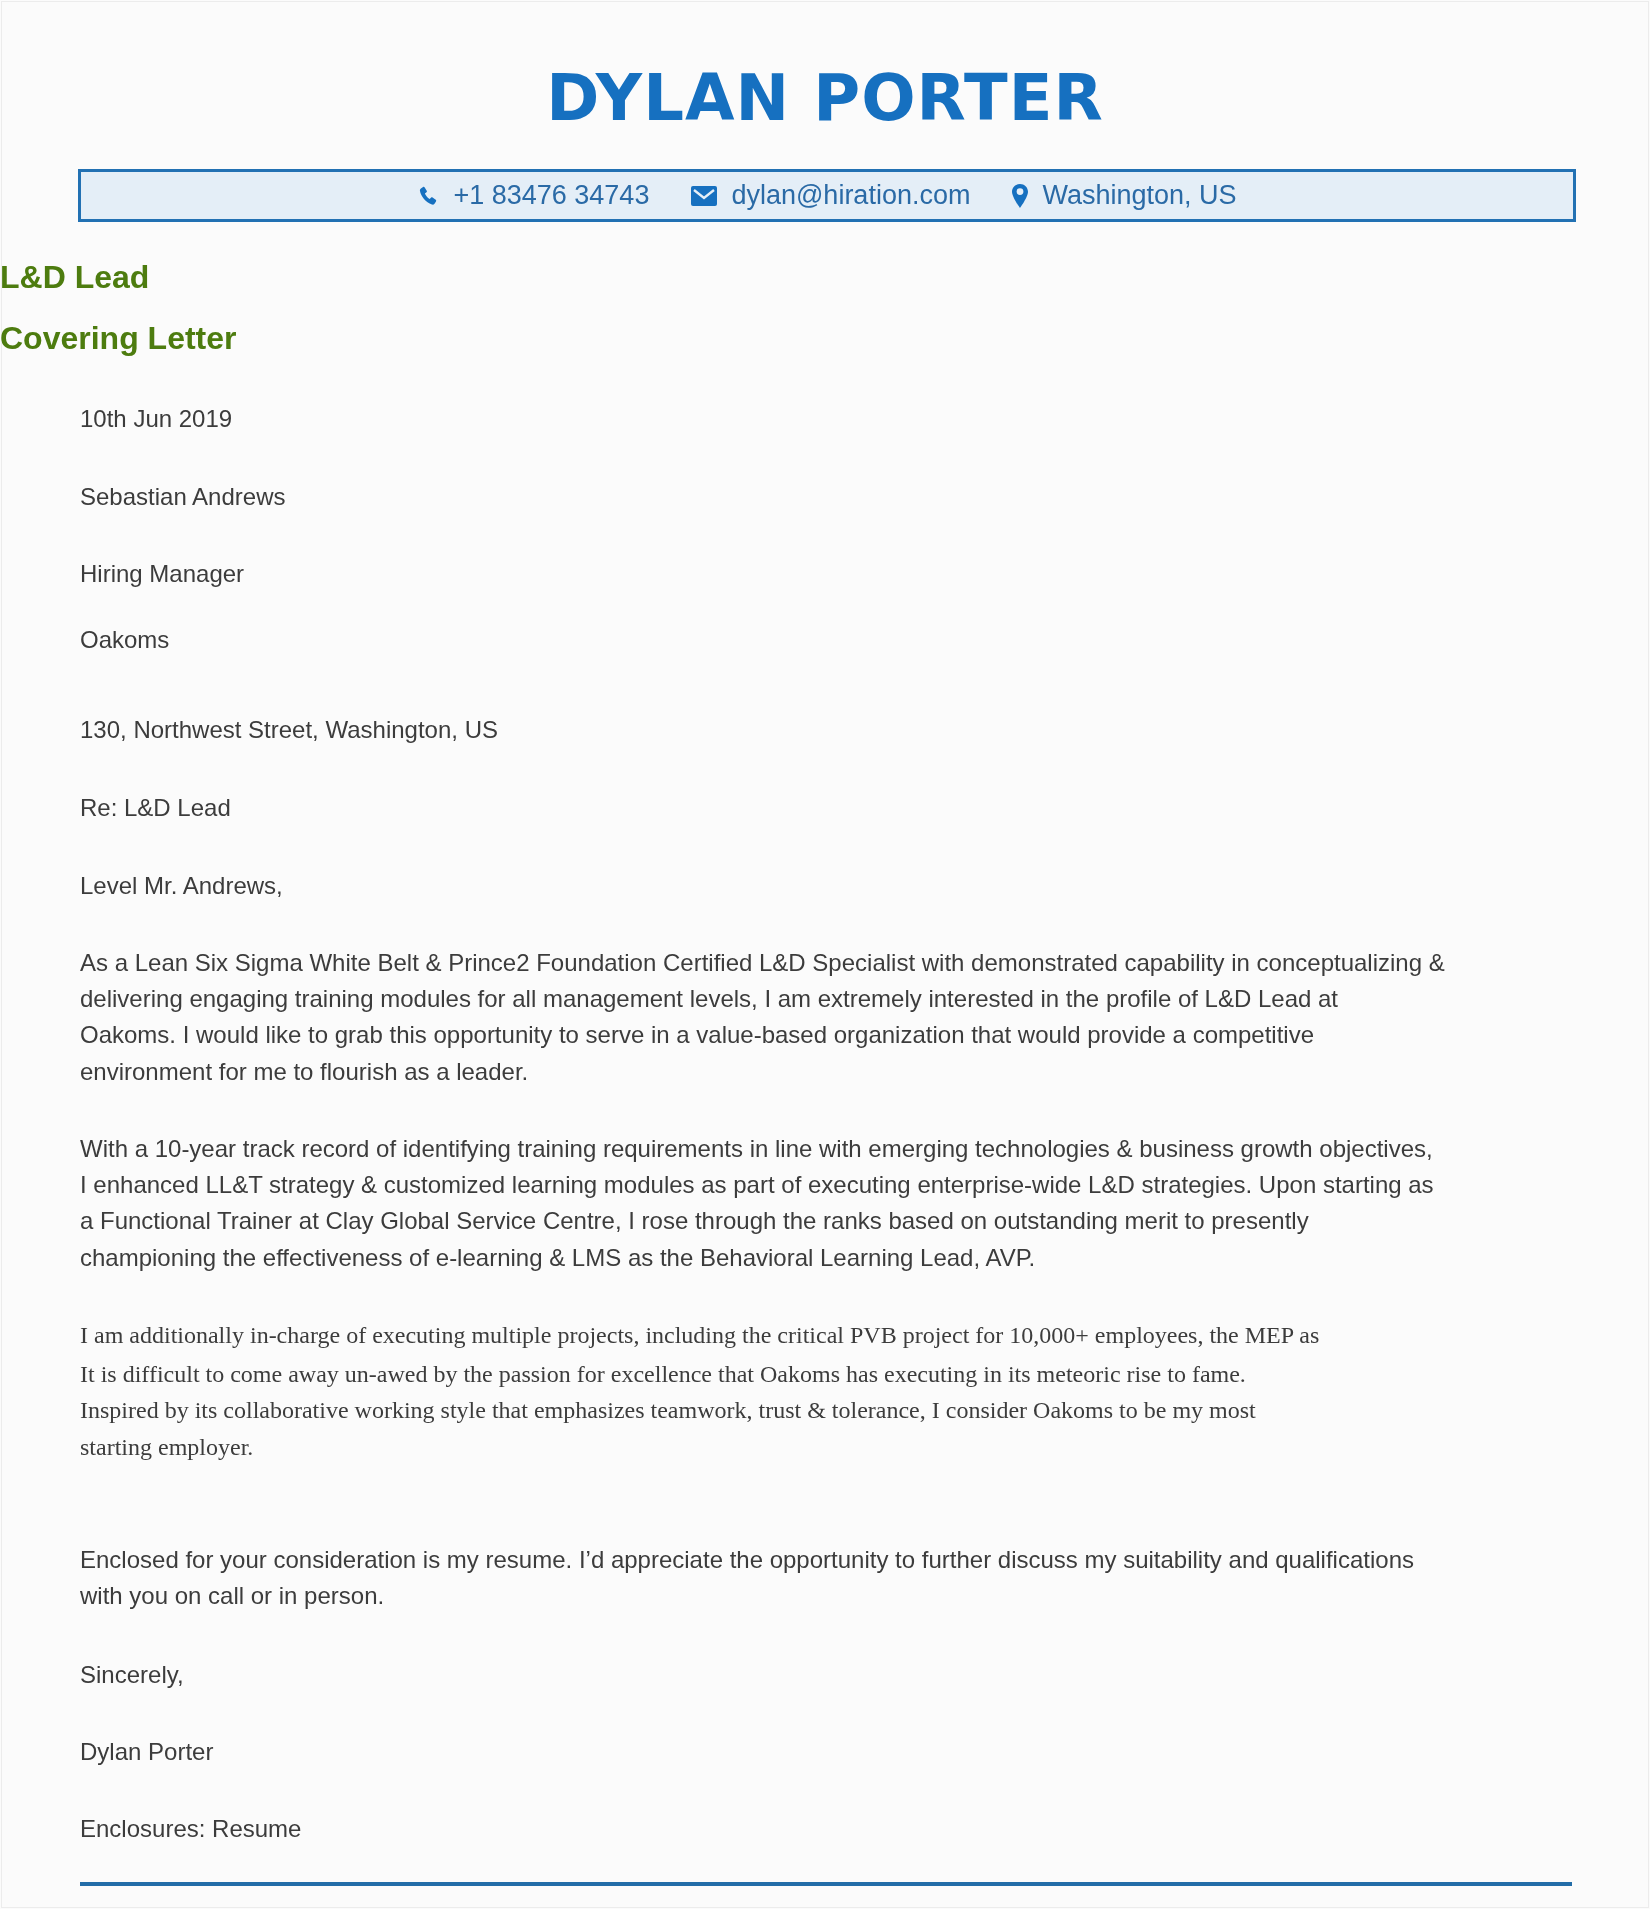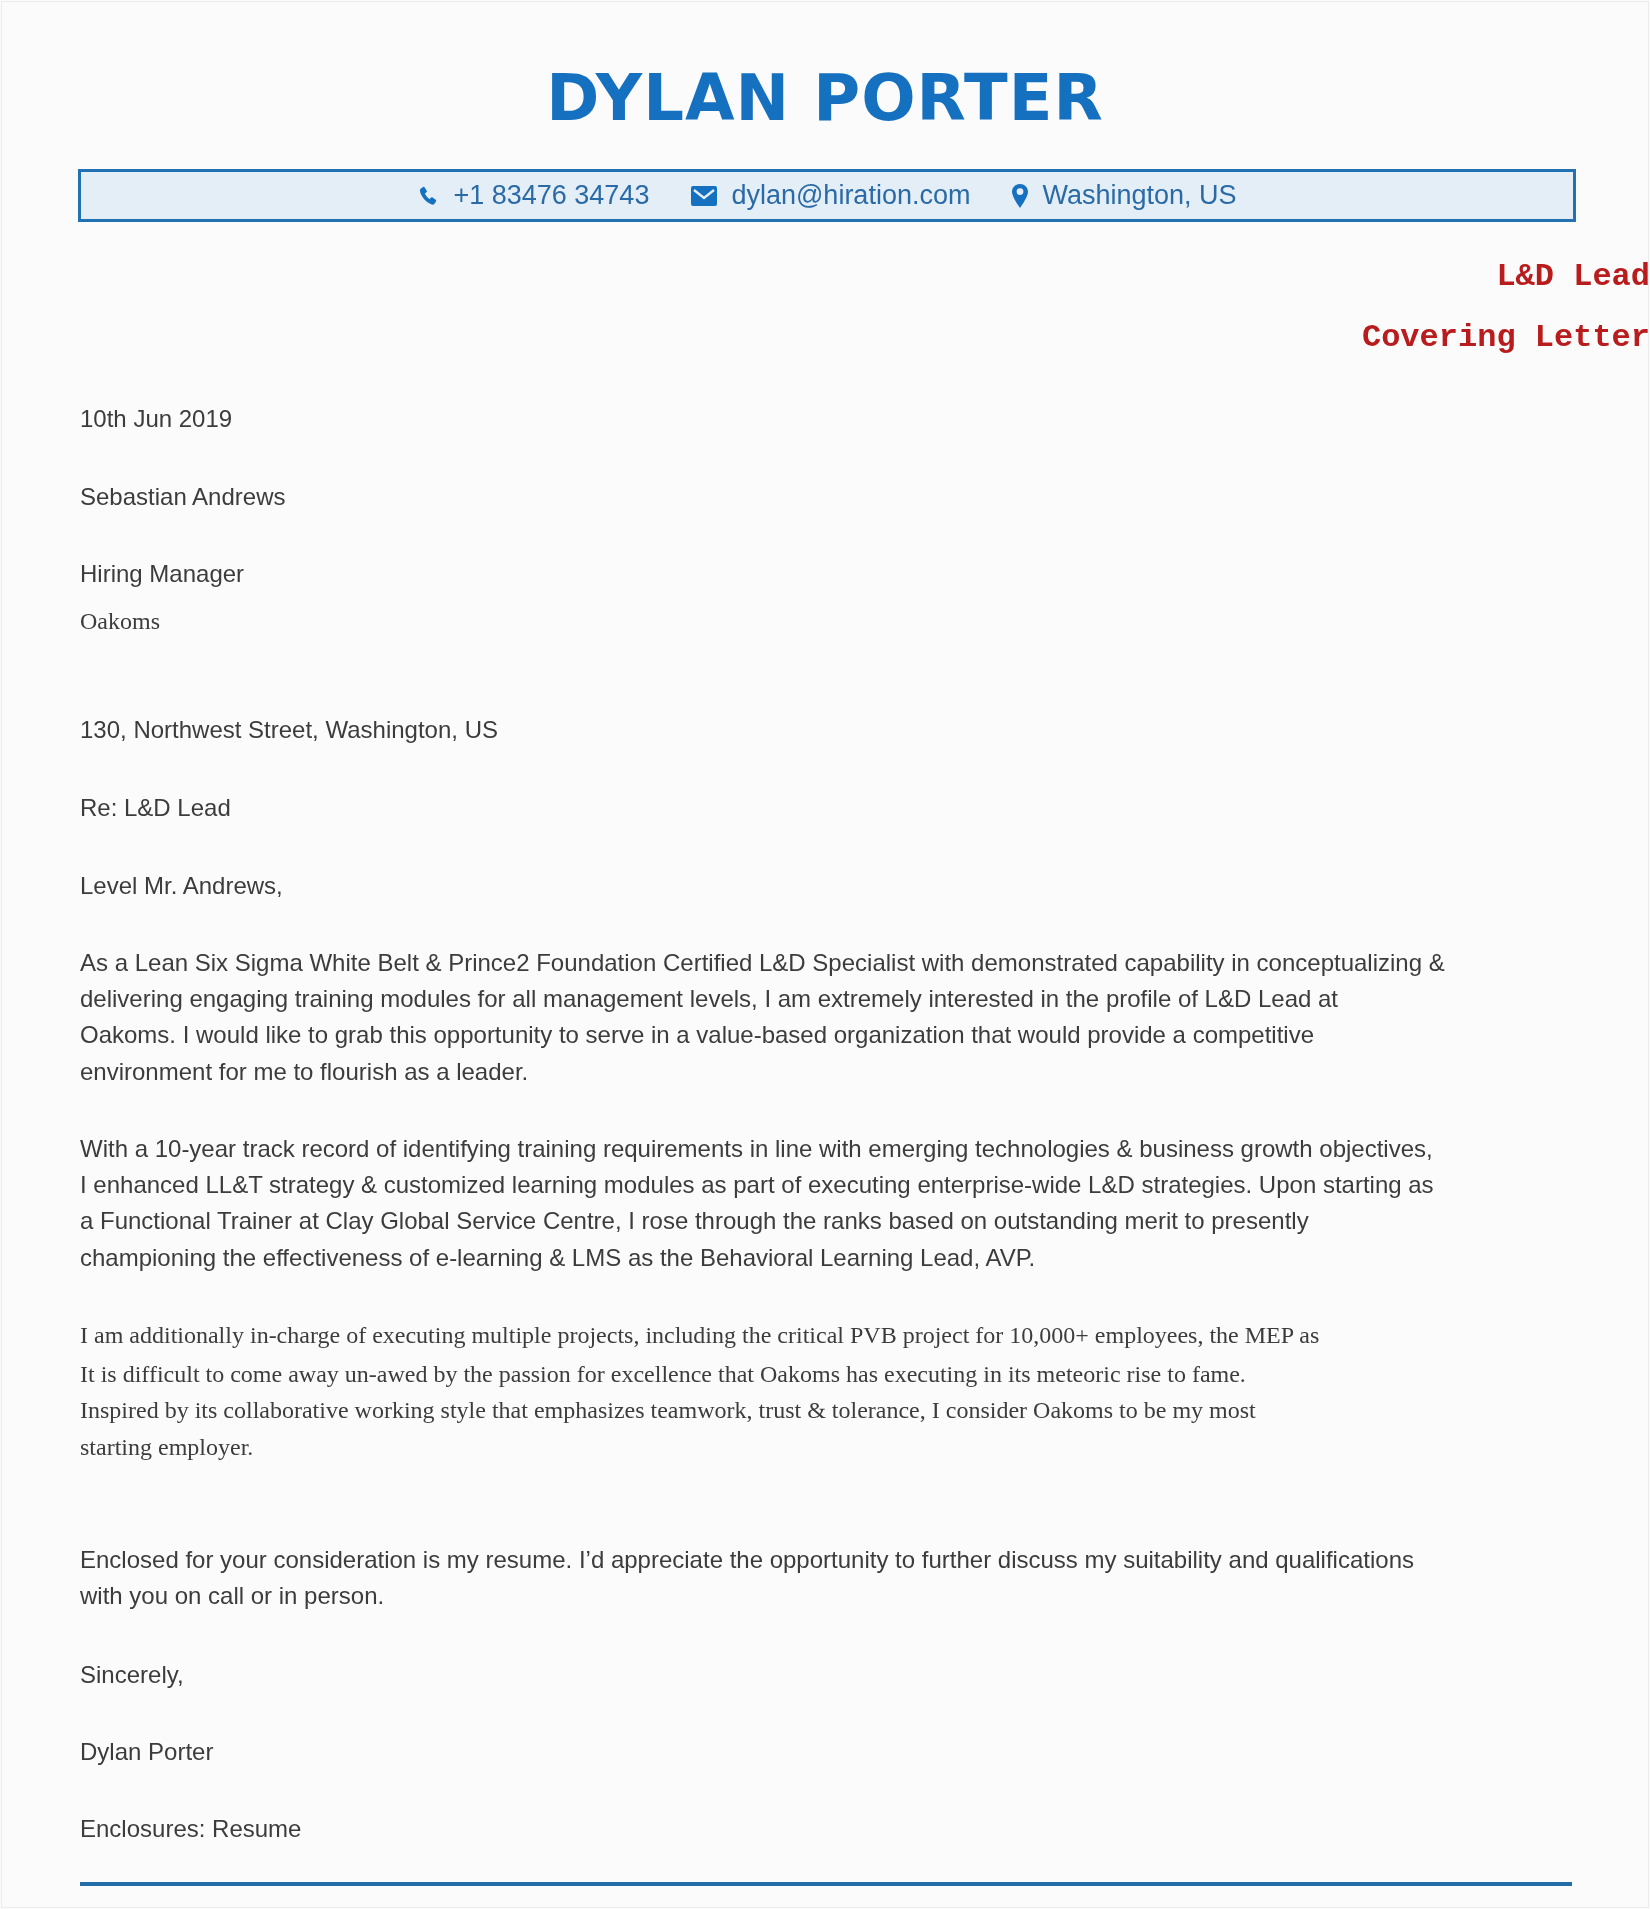--- a/index.html
+++ b/index.html
@@ -15,23 +15,23 @@
     font-family: "DejaVu Sans", sans-serif;
   }
   .contact-bar {
     position: absolute; left: 78px; top: 169px; width: 1492px; height: 47px;
     border: 3px solid #2271b3; background: #e4eef7;
     display: flex; align-items: center; justify-content: center; gap: 42px;
   }
   .contact-item { display: flex; align-items: center; gap: 14px; color: #2a6aa6; font-size: 27px; }
   .contact-item svg { display: block; }
   .title {
-    position: absolute; left: 0; right: 0; text-align: right; color: #b91c1c;
+    position: absolute; left: 0; right: 0; text-align: left; color: #4d7c0f;
     font-weight: bold; font-size: 32px; line-height: 40px;
-    font-family: Liberation Mono, monospace;
+    font-family: Liberation Sans, sans-serif;
   }
   .line {
     position: absolute; left: 80px; font-size: 24px; line-height: 30px; white-space: nowrap;
   }
   .para {
     position: absolute; left: 80px; width: 1500px; font-size: 24px; line-height: 36.2px;
   }
   .para .l { display: block; white-space: nowrap; }
   .bottom-rule { position: absolute; left: 80px; top: 1882px; width: 1492px; height: 4px; background: #236da8; }
 </style>
@@ -69,21 +69,21 @@
     <span>Washington, US</span>
   </div>
 </div>
 
 <div class="title" style="top:257px;">L&amp;D Lead</div>
 <div class="title" style="top:318px;">Covering Letter</div>
 
 <div class="line" style="top:404px;">10th Jun 2019</div>
 <div class="line" style="top:482px;">Sebastian Andrews</div>
 <div class="line" style="top:559px;">Hiring Manager</div>
-<div class="line" style="top:606px;font-family:Liberation Serif, serif;">Oakoms</div>
+<div class="line" style="top:625px;">Oakoms</div>
 <div class="line" style="top:715px;">130, Northwest Street, Washington, US</div>
 <div class="line" style="top:793px;">Re: L&amp;D Lead</div>
 <div class="line" style="top:871px;">Level Mr. Andrews,</div>
 
 <div class="para" style="top:945px;">
   <span class="l">As a Lean Six Sigma White Belt &amp; Prince2 Foundation Certified L&amp;D Specialist with demonstrated capability in conceptualizing &amp;</span>
   <span class="l">delivering engaging training modules for all management levels, I am extremely interested in the profile of L&amp;D Lead at</span>
   <span class="l">Oakoms. I would like to grab this opportunity to serve in a value-based organization that would provide a competitive</span>
   <span class="l">environment for me to flourish as a leader.</span>
 </div>

